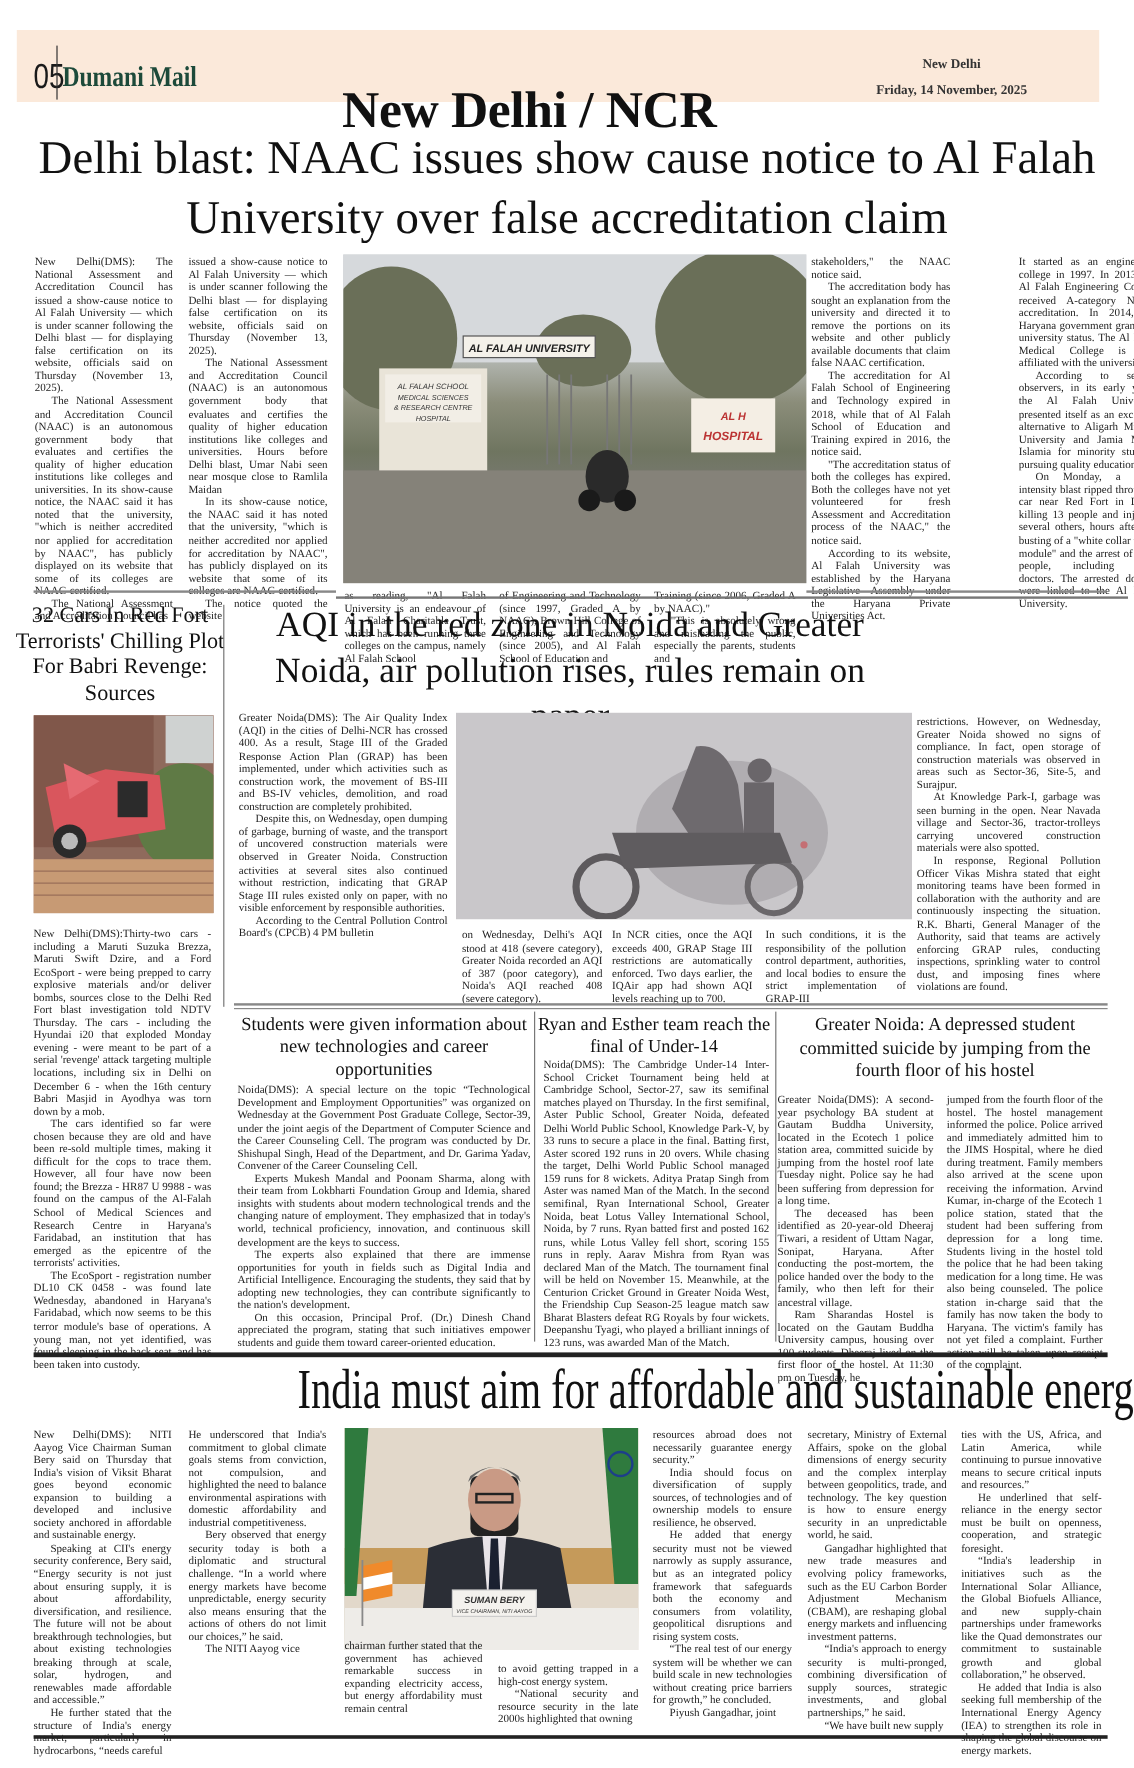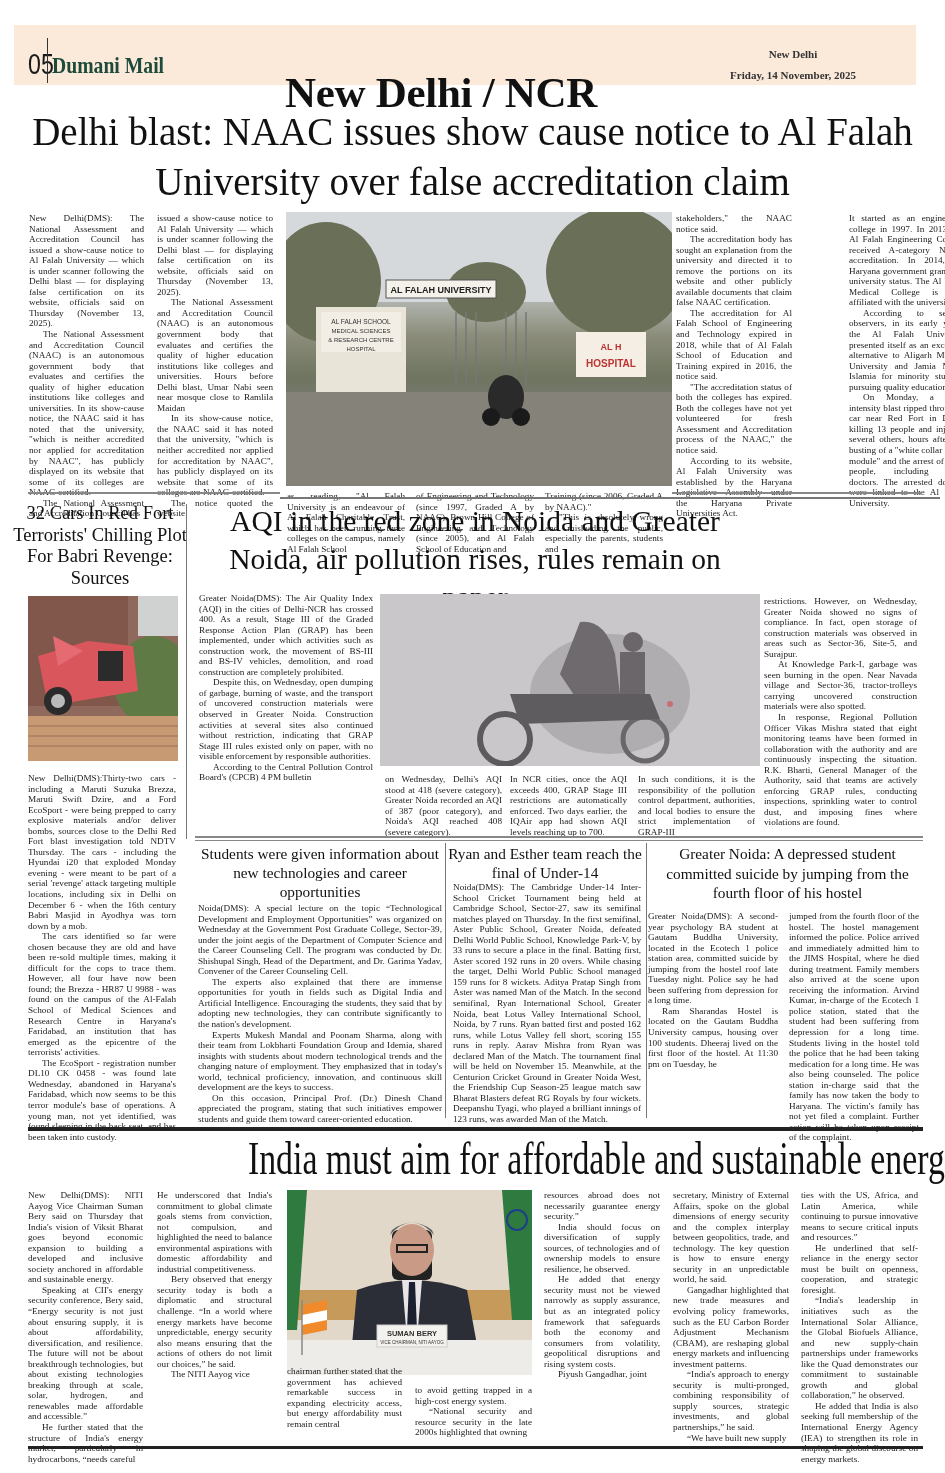--- a/index.html
+++ b/index.html
@@ -30,21 +30,21 @@
   #hl-gn { left: 650px; top: 844px; width: 275px; font-size: 15.3px; line-height: 19.5px; }
   #hl-india { left: 10px; top: 1130px; width: 925px; font-size: 35px; line-height: 56px; font-family: "Liberation Sans Narrow", "Liberation Serif", serif; }
   #hl-india span { display: inline-block; transform: scaleX(0.72); transform-origin: center; white-space: nowrap; font-family: "Liberation Serif", serif; font-size: 47px; }
 
   
   .rule { background: #888; height: 1.5px; }
   .rule-thick { background: #222; height: 4px; }
   .vrule { background: #777; width: 1px; }
 
   
-  .photo { overflow: hidden; }
+  .photo { overflow: hidden; font-style: italic; }
   #photo-univ { left: 286px; top: 212px; width: 386px; height: 274px; background: linear-gradient(180deg,#cfd3d6 0%,#c7ccce 25%,#8b8d7a 45%,#6f7560 60%,#7c7b78 75%,#8a8781 100%); }
   #photo-car { left: 28px; top: 596px; width: 150px; height: 165px; background: linear-gradient(180deg,#9a6b5c 0%,#8e6656 40%,#bf7e6c 55%,#c58f72 70%,#b8916e 100%); }
   #photo-fog { left: 380px; top: 594px; width: 380px; height: 172px; background: radial-gradient(ellipse at 55% 70%,#6d6a6d 0%,#8f8c8f 25%,#b8b6b9 55%,#cfcdd0 100%); }
   #photo-bery { left: 287px; top: 1190px; width: 245px; height: 185px; background: linear-gradient(180deg,#e6dbcd 0%,#dcd0c1 40%,#c8bba9 70%,#e8e4dd 100%); }
 </style>
 </head>
 <body>
 
 <div id="masthead" class="abs"></div>
 <div id="page-num" class="abs">05</div>
@@ -196,35 +196,36 @@
   <p>At Knowledge Park-I, garbage was seen burning in the open. Near Navada village and Sector-36, tractor-trolleys carrying uncovered construction materials were also spotted.</p>
   <p>In response, Regional Pollution Officer Vikas Mishra stated that eight monitoring teams have been formed in collaboration with the authority and are continuously inspecting the situation. R.K. Bharti, General Manager of the Authority, said that teams are actively enforcing GRAP rules, conducting inspections, sprinkling water to control dust, and imposing fines where violations are found.</p>
 </div>
 
 <div class="abs rule" style="left:195px;top:836px;width:728px"></div>
 <div class="abs rule" style="left:195px;top:840px;width:728px;height:1px"></div>
 
 <h3 id="hl-students" class="abs hl" style="font-weight:normal">Students were given information about new technologies and career opportunities</h3>
 <div class="abs body-text" style="left:198px;top:903px;width:244px">
   <p class="cont">Noida(DMS): A special lecture on the topic “Technological Development and Employment Opportunities” was organized on Wednesday at the Government Post Graduate College, Sector-39, under the joint aegis of the Department of Computer Science and the Career Counseling Cell. The program was conducted by Dr. Shishupal Singh, Head of the Department, and Dr. Garima Yadav, Convener of the Career Counseling Cell.</p>
+  <p>Experts Mukesh Mandal and Poonam Sharma, along with their team from Lokbharti Foundation Group and Idemia, shared insights with students about modern technological trends and the changing nature of employment. They emphasized that in today's world, technical proficiency, innovation, and continuous skill development are the keys to success.</p>
   <p>The experts also explained that there are immense opportunities for youth in fields such as Digital India and Artificial Intelligence. Encouraging the students, they said that by adopting new technologies, they can contribute significantly to the nation's development.</p>
-  <p>Experts Mukesh Mandal and Poonam Sharma, along with their team from Lokbharti Foundation Group and Idemia, shared insights with students about modern technological trends and the changing nature of employment. They emphasized that in today's world, technical proficiency, innovation, and continuous skill development are the keys to success.</p>
   <p>On this occasion, Principal Prof. (Dr.) Dinesh Chand appreciated the program, stating that such initiatives empower students and guide them toward career-oriented education.</p>
 </div>
 <div class="abs vrule" style="left:445px;top:843px;height:275px"></div>
 
 <h3 id="hl-ryan" class="abs hl" style="font-weight:normal">Ryan and Esther team reach the final of Under-14</h3>
 <div class="abs body-text" style="left:453px;top:882px;width:188px">
   <p class="cont">Noida(DMS): The Cambridge Under-14 Inter-School Cricket Tournament being held at Cambridge School, Sector-27, saw its semifinal matches played on Thursday. In the first semifinal, Aster Public School, Greater Noida, defeated Delhi World Public School, Knowledge Park-V, by 33 runs to secure a place in the final. Batting first, Aster scored 192 runs in 20 overs. While chasing the target, Delhi World Public School managed 159 runs for 8 wickets. Aditya Pratap Singh from Aster was named Man of the Match. In the second semifinal, Ryan International School, Greater Noida, beat Lotus Valley International School, Noida, by 7 runs. Ryan batted first and posted 162 runs, while Lotus Valley fell short, scoring 155 runs in reply. Aarav Mishra from Ryan was declared Man of the Match. The tournament final will be held on November 15. Meanwhile, at the Centurion Cricket Ground in Greater Noida West, the Friendship Cup Season-25 league match saw Bharat Blasters defeat RG Royals by four wickets. Deepanshu Tyagi, who played a brilliant innings of 123 runs, was awarded Man of the Match.</p>
 </div>
 <div class="abs vrule" style="left:646px;top:843px;height:275px"></div>
 
 <h3 id="hl-gn" class="abs hl" style="font-weight:normal">Greater Noida: A depressed student committed suicide by jumping from the fourth floor of his hostel</h3>
 <div class="abs body-text" style="left:648px;top:911px;width:130px">
   <p class="cont">Greater Noida(DMS): A second-year psychology BA student at Gautam Buddha University, located in the Ecotech 1 police station area, committed suicide by jumping from the hostel roof late Tuesday night. Police say he had been suffering from depression for a long time.</p>
+  <p>The deceased has been identified as 20-year-old Dheeraj Tiwari, a resident of Uttam Nagar, Sonipat, Haryana. After conducting the post-mortem, the police handed over the body to the family, who then left for their ancestral village.</p>
   <p>Ram Sharandas Hostel is located on the Gautam Buddha University campus, housing over 100 students. Dheeraj lived on the first floor of the hostel. At 11:30 pm on Tuesday, he</p>
 </div>
 <div class="abs body-text" style="left:789px;top:911px;width:130px">
   <p class="cont">jumped from the fourth floor of the hostel. The hostel management informed the police. Police arrived and immediately admitted him to the JIMS Hospital, where he died during treatment. Family members also arrived at the scene upon receiving the information. Arvind Kumar, in-charge of the Ecotech 1 police station, stated that the student had been suffering from depression for a long time. Students living in the hostel told the police that he had been taking medication for a long time. He was also being counseled. The police station in-charge said that the family has now taken the body to Haryana. The victim's family has not yet filed a complaint. Further action will be taken upon receipt of the complaint.</p>
 </div>
 
 <div class="abs rule-thick" style="left:28px;top:1127px;width:895px"></div>
 <h1 id="hl-india" class="abs hl" style="font-weight:normal"><span>India must aim for affordable and sustainable energy security: Vice Chairman NITI Aayog</span></h1>
 
 <div class="abs body-text" style="left:28px;top:1190px;width:115px">
@@ -266,26 +267,27 @@
   <p class="cont">chairman further stated that the government has achieved remarkable success in expanding electricity access, but energy affordability must remain central</p>
 </div>
 <div class="abs body-text" style="left:415px;top:1385px;width:117px">
   <p class="cont">to avoid getting trapped in a high-cost energy system.</p>
   <p>“National security and resource security in the late 2000s highlighted that owning</p>
 </div>
 <div class="abs body-text" style="left:544px;top:1190px;width:116px">
   <p class="cont">resources abroad does not necessarily guarantee energy security.”</p>
   <p>India should focus on diversification of supply sources, of technologies and of ownership models to ensure resilience, he observed.</p>
   <p>He added that energy security must not be viewed narrowly as supply assurance, but as an integrated policy framework that safeguards both the economy and consumers from volatility, geopolitical disruptions and rising system costs.</p>
+  <p>“The real test of our energy system will be whether we can build scale in new technologies without creating price barriers for growth,” he concluded.</p>
   <p>Piyush Gangadhar, joint</p>
 </div>
 <div class="abs body-text" style="left:673px;top:1190px;width:116px">
   <p class="cont">secretary, Ministry of External Affairs, spoke on the global dimensions of energy security and the complex interplay between geopolitics, trade, and technology. The key question is how to ensure energy security in an unpredictable world, he said.</p>
   <p>Gangadhar highlighted that new trade measures and evolving policy frameworks, such as the EU Carbon Border Adjustment Mechanism (CBAM), are reshaping global energy markets and influencing investment patterns.</p>
-  <p>“India's approach to energy security is multi-pronged, combining responsibility of supply sources, strategic investments, and global partnerships,” he said.</p>
+  <p>“India's approach to energy security is multi-pronged, combining diversification of supply sources, strategic investments, and global partnerships,” he said.</p>
   <p>“We have built new supply</p>
 </div>
 <div class="abs body-text" style="left:801px;top:1190px;width:117px">
   <p class="cont">ties with the US, Africa, and Latin America, while continuing to pursue innovative means to secure critical inputs and resources.”</p>
   <p>He underlined that self-reliance in the energy sector must be built on openness, cooperation, and strategic foresight.</p>
   <p>“India's leadership in initiatives such as the International Solar Alliance, the Global Biofuels Alliance, and new supply-chain partnerships under frameworks like the Quad demonstrates our commitment to sustainable growth and global collaboration,” he observed.</p>
   <p>He added that India is also seeking full membership of the International Energy Agency (IEA) to strengthen its role in shaping the global discourse on energy markets.</p>
 </div>
 
 <div class="abs rule-thick" style="left:28px;top:1446px;width:895px;height:3px"></div>

